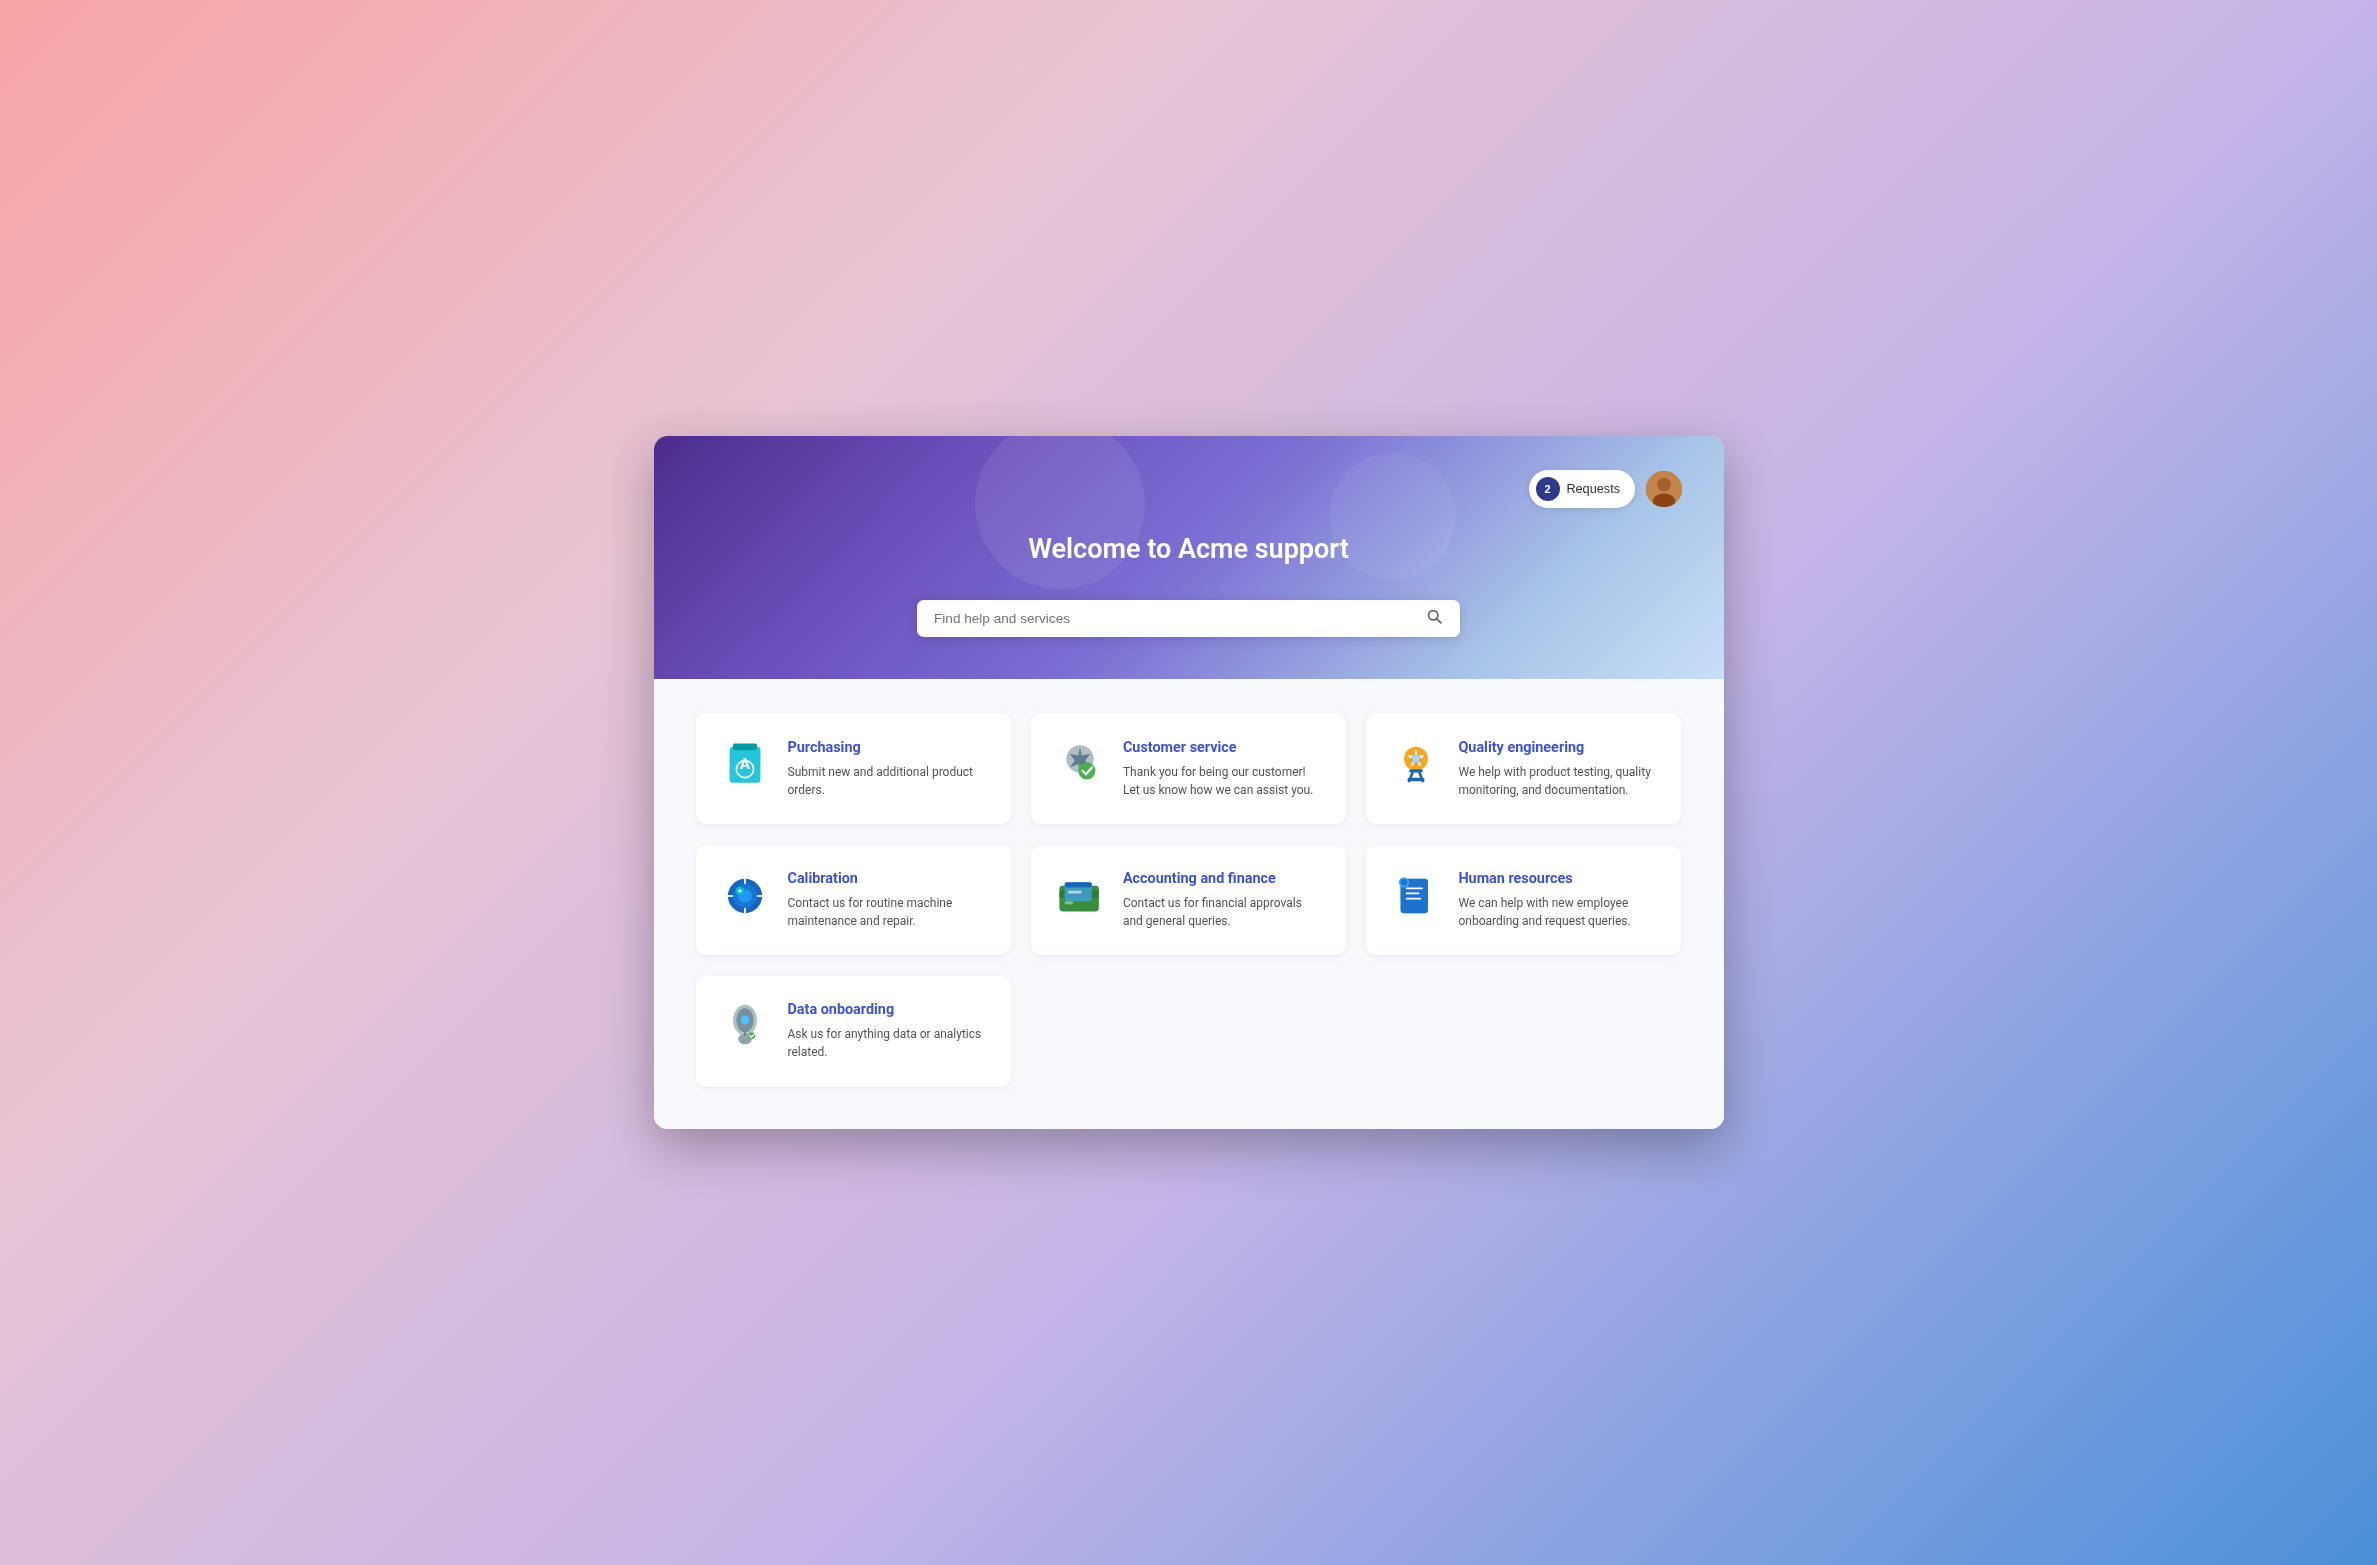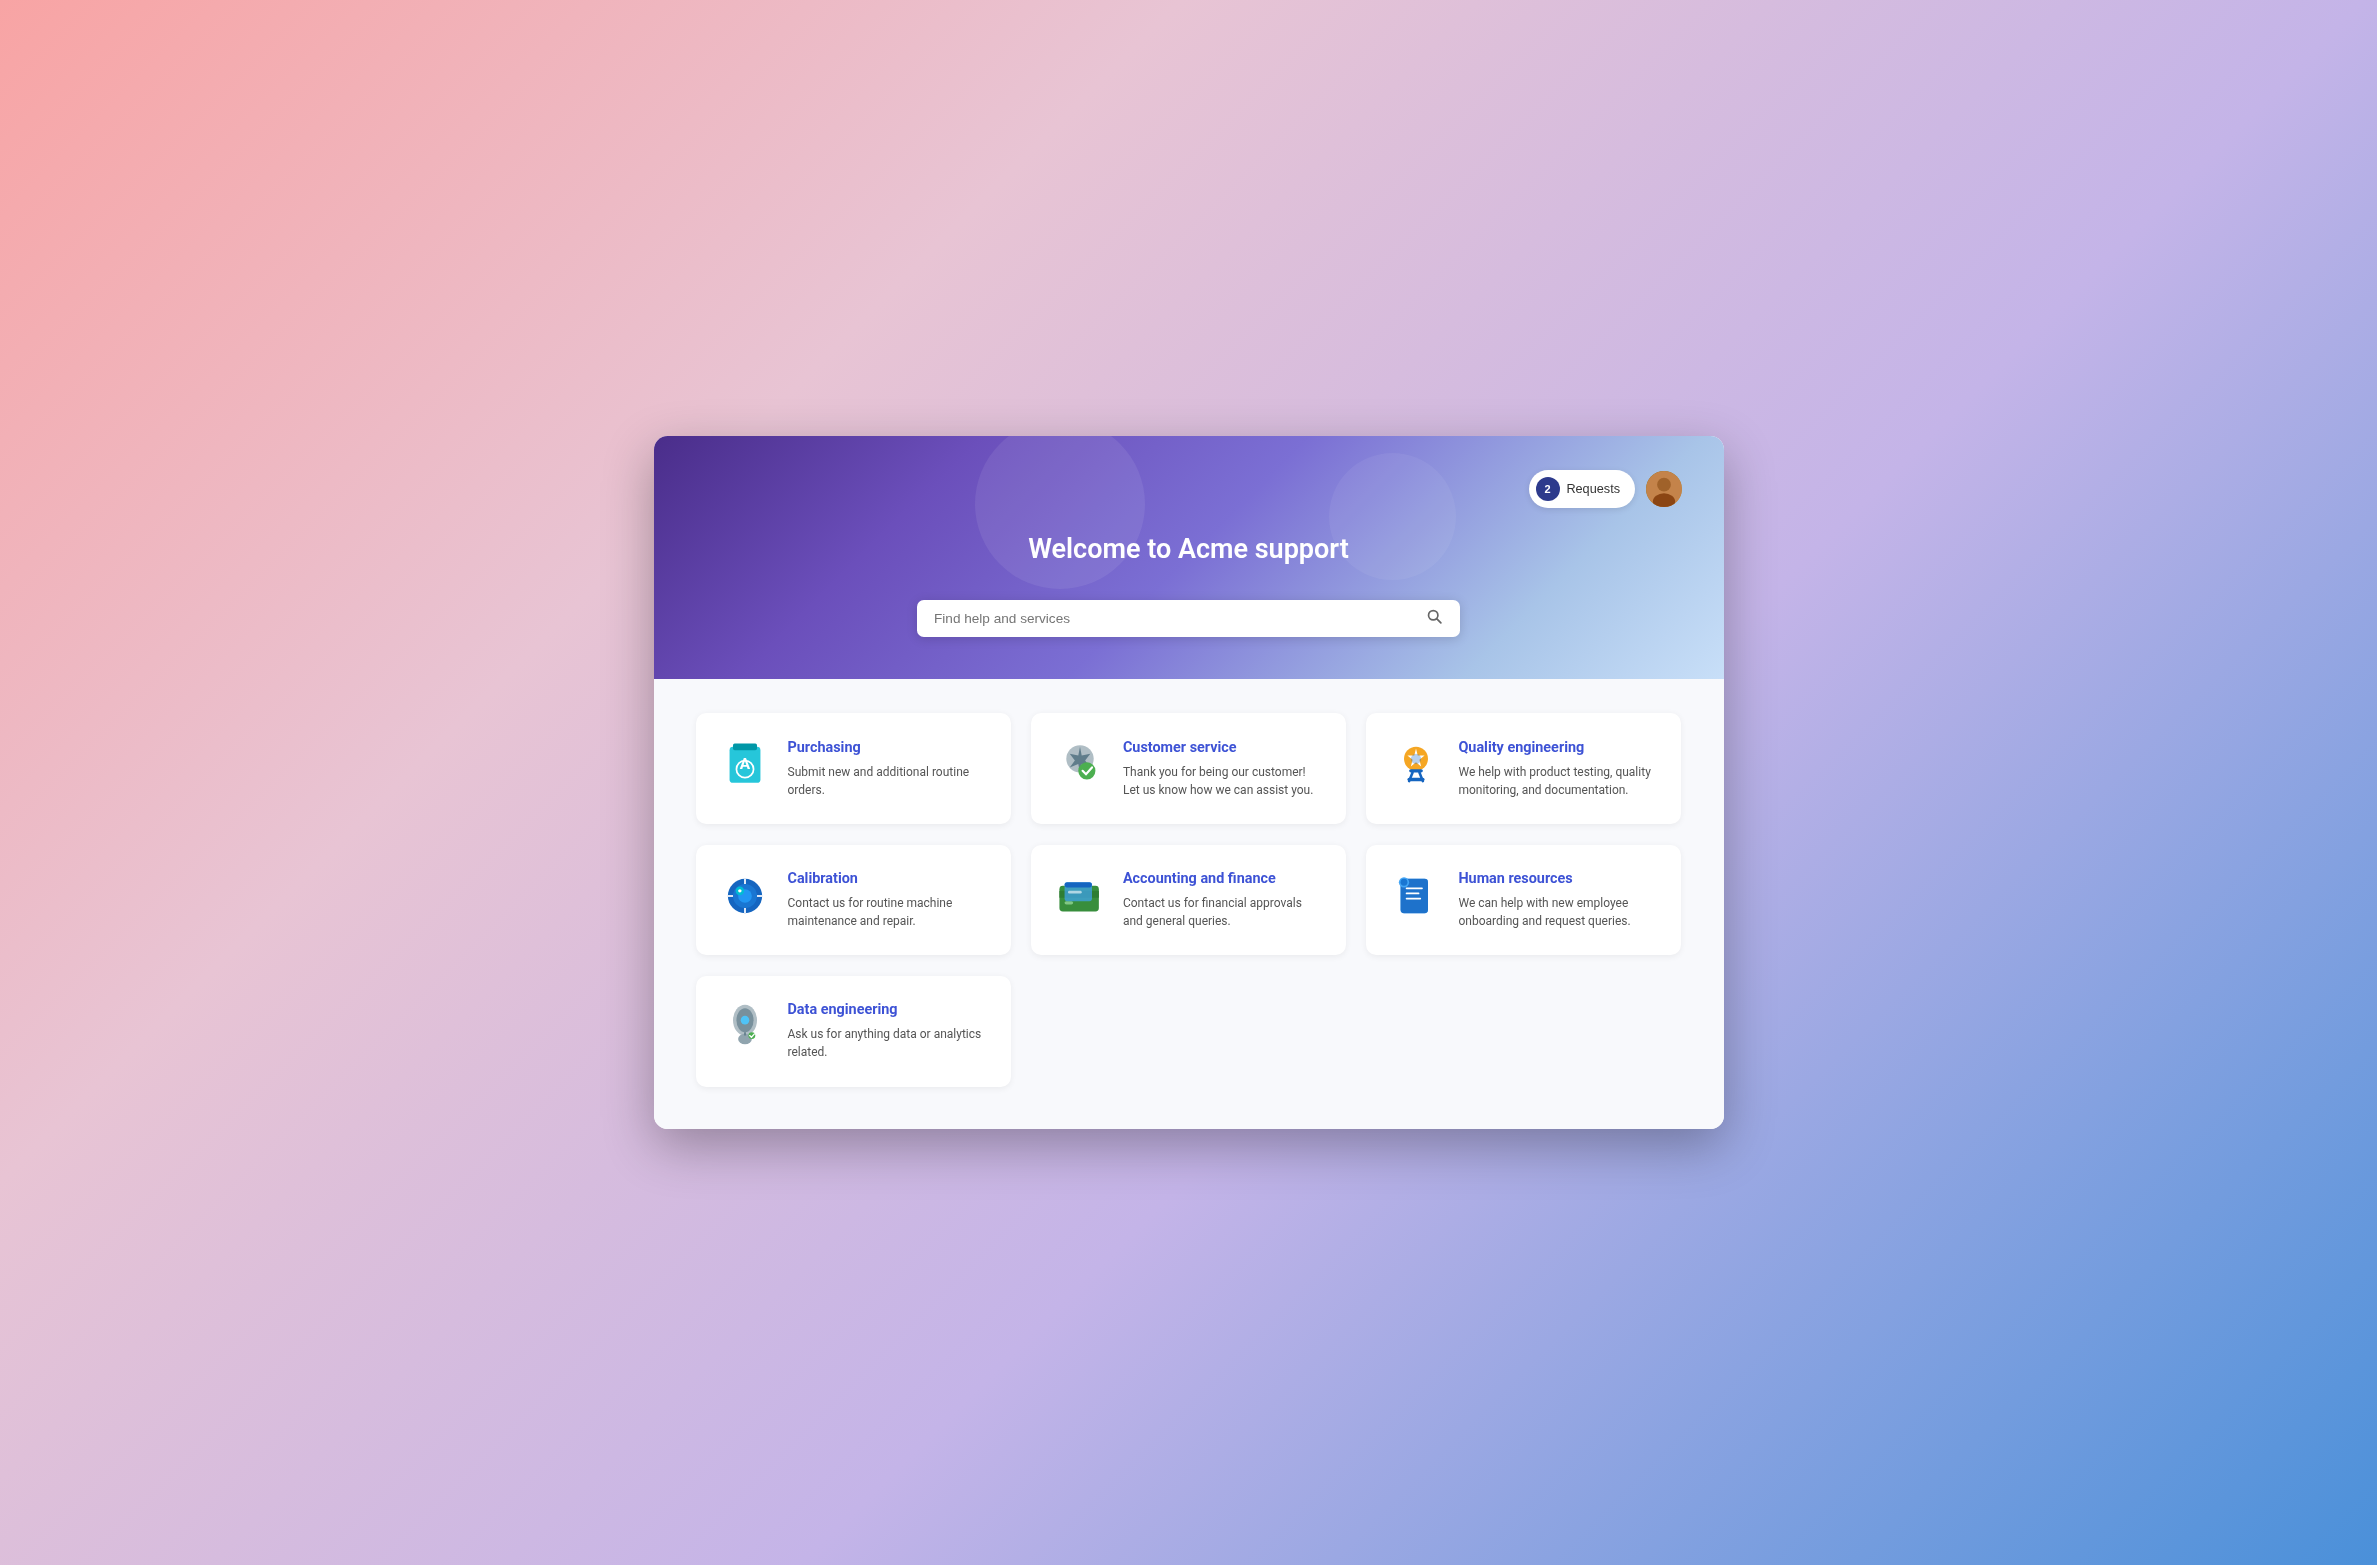--- a/index.html
+++ b/index.html
@@ -211,21 +211,21 @@
     <div class="service-icon">
       <svg width="48" height="48" viewBox="0 0 56 56" xmlns="http://www.w3.org/2000/svg" style="font-size:40px">
     <rect x="10" y="8" width="36" height="42" rx="4" fill="#00bcd4" opacity="0.85"></rect>
     <rect x="14" y="4" width="28" height="8" rx="2" fill="#0097a7"></rect>
     <text x="28" y="34" text-anchor="middle" fill="white" font-size="18" font-weight="bold">A</text>
     <circle cx="28" cy="34" r="10" fill="none" stroke="white" stroke-width="2"></circle>
   </svg>
     </div>
     <div class="service-info">
       <div class="service-title">Purchasing</div>
-      <div class="service-desc">Submit new and additional routine orders.</div>
+      <div class="service-desc">Submit new and additional product orders.</div>
     </div>
   </div>
         <div class="service-card">
     <div class="service-icon">
       <svg width="48" height="48" viewBox="0 0 56 56" xmlns="http://www.w3.org/2000/svg">
     <circle cx="28" cy="22" r="16" fill="#b0bec5"></circle>
     <path d="M28 8 L30 18 L40 16 L34 24 L40 32 L30 28 L28 38 L26 28 L16 32 L22 24 L16 16 L26 18 Z" fill="#607d8b"></path>
     <circle cx="36" cy="36" r="10" fill="#4caf50"></circle>
     <path d="M31 36 L35 40 L42 32" stroke="white" stroke-width="2.5" fill="none" stroke-linecap="round"></path>
   </svg>
@@ -309,21 +309,21 @@
     <ellipse cx="28" cy="20" rx="14" ry="18" fill="#b0bec5"></ellipse>
     <ellipse cx="28" cy="20" rx="10" ry="14" fill="#78909c"></ellipse>
     <circle cx="28" cy="20" r="5" fill="#4fc3f7"></circle>
     <ellipse cx="28" cy="42" rx="8" ry="6" fill="#90a4ae"></ellipse>
     <line x1="28" y1="34" x2="28" y2="38" stroke="#607d8b" stroke-width="2"></line>
     <circle cx="36" cy="38" r="4" fill="#4caf50"></circle>
     <path d="M33.5 38 L35.5 40 L39 36" stroke="white" stroke-width="1.5" fill="none" stroke-linecap="round"></path>
   </svg>
     </div>
     <div class="service-info">
-      <div class="service-title">Data engineering</div>
+      <div class="service-title">Data onboarding</div>
       <div class="service-desc">Ask us for anything data or analytics related.</div>
     </div>
   </div>
       </div>
   </div>
 
 </div>
 
 
 </body></html>

